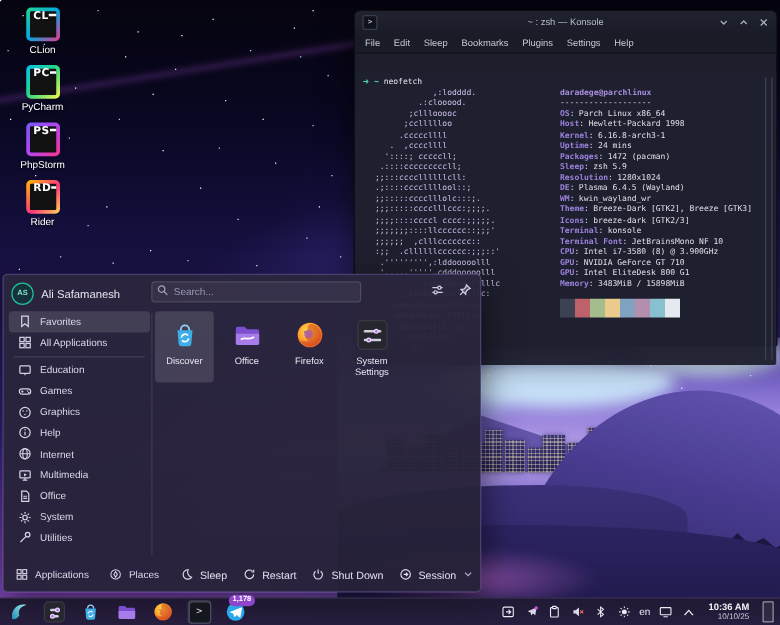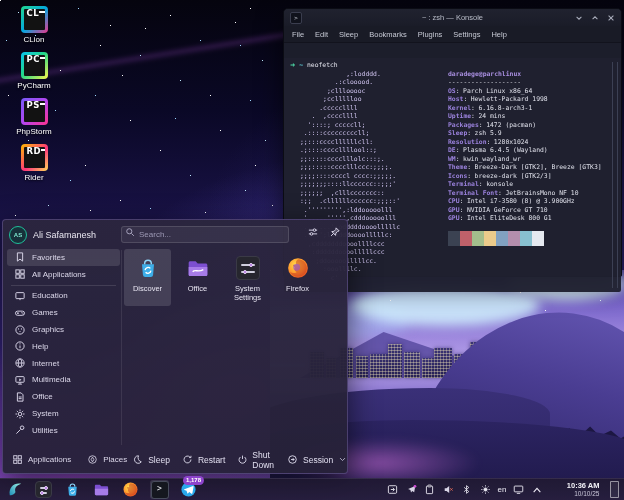--- a/index.html
+++ b/index.html
@@ -78,21 +78,21 @@
   .ninfo{flex:1;min-width:0;}
   .nhost{color:#a98fe0;font-weight:bold;}
   .nsep{color:#d8d9e2;}
   .irow{white-space:pre;}
   .ilab{color:#9b82dd;font-weight:bold;}
   .ilab::after{content:":";color:#d8d9e2;font-weight:normal;}
   .ival{color:#dfe0ea;margin-left:3.5px;}
   .pal{display:flex;margin-top:8px;}
   .pal span{width:12px;height:15px;display:block;}
   
-  .launcher{position:absolute;left:2px;top:219px;width:346px;height:255px;z-index:3;background:linear-gradient(180deg,rgba(43,38,62,.96),rgba(38,33,56,.96));border:1px solid rgba(130,110,190,.4);border-radius:4px;box-shadow:0 10px 30px rgba(0,0,0,.6);box-sizing:border-box;}
+  .launcher{position:absolute;left:2px;top:219px;width:383px;height:255px;z-index:3;background:linear-gradient(180deg,rgba(43,38,62,.96),rgba(38,33,56,.96));border:1px solid rgba(130,110,190,.4);border-radius:4px;box-shadow:0 10px 30px rgba(0,0,0,.6);box-sizing:border-box;}
   .launcher::after{content:"";position:absolute;left:0;bottom:0;width:140px;height:40px;background:radial-gradient(closest-side at 20% 100%,rgba(232,92,220,.28),transparent);pointer-events:none;}
   .lhead{position:absolute;left:6px;right:6px;top:3px;height:24px;display:flex;align-items:center;}
   .avatar{width:16px;height:16px;border-radius:50%;border:1.5px solid #1fbf9a;background:#17313a;color:#7fe8d0;font-size:6px;font-weight:bold;display:flex;align-items:center;justify-content:center;}
   .uname{color:#e8e6f0;font-size:9px;margin-left:6px;}
   .searchwrap{position:absolute;left:118px;width:168px;height:17px;top:3px;}
   .searchwrap svg{position:absolute;left:4px;top:3.5px;}
   .search{width:100%;height:100%;box-sizing:border-box;background:rgba(255,255,255,.06);border:1px solid rgba(255,255,255,.13);border-radius:3px;color:#cfcde0;font-size:8px;padding:0 4px 0 17px;outline:none;font-family:"Liberation Sans",sans-serif;}
   .search::placeholder{color:#9c98b4;}
   .hic{width:16px;height:16px;display:flex;align-items:center;justify-content:center;color:#d7d3e6;}
   .hic.sort{position:absolute;right:26px;top:4px;}
@@ -123,21 +123,21 @@
   
   .taskbar{position:absolute;left:0;right:0;bottom:0;height:22px;background:linear-gradient(180deg,rgba(26,21,42,.93),rgba(32,26,52,.93));border-top:1px solid rgba(255,255,255,.07);z-index:4;display:flex;align-items:center;padding:0 5px;box-sizing:border-box;}
   .tleft{display:flex;align-items:center;gap:10px;}
   .task{width:19px;height:19px;display:flex;align-items:center;justify-content:center;border-radius:3px;position:relative;}
   .task.active{background:rgba(255,255,255,.12);}
   .kico{width:16px;height:16px;background:#15171f;border:1px solid #474b5c;border-radius:3px;color:#e8e9f0;font-size:8px;line-height:14px;text-align:center;font-family:"DejaVu Sans Mono",monospace;}
   .badge{position:absolute;top:-4px;right:-6px;background:#8e44cc;color:#fff;font-size:6px;line-height:7px;padding:1px 3px;border-radius:5px;font-weight:bold;}
   .tright{margin-left:auto;display:flex;align-items:center;gap:5.5px;}
   .tri{width:13px;height:13px;display:flex;align-items:center;justify-content:center;color:#eceaf4;}
   .kbd{color:#eceaf4;font-size:8px;}
-  .clock{text-align:right;color:#f2f1f7;line-height:8px;margin-left:18px;}
+  .clock{text-align:right;color:#f2f1f7;line-height:8px;margin-left:4px;}
   .clock .t{font-size:7.5px;font-weight:bold;}
   .clock .d{font-size:6.5px;color:#c9c6d8;}
   .peek{width:7px;height:15px;border:1px solid rgba(255,255,255,.5);border-radius:1px;margin-left:5px;background:rgba(255,255,255,.06);}
   svg{display:block;}
 </style>
 </head>
 <body>
 
 <div class="stage">
 
@@ -291,20 +291,21 @@
           <div class="irow"><span class="ilab">Resolution</span><span class="ival">1280x1024</span></div>
           <div class="irow"><span class="ilab">DE</span><span class="ival">Plasma 6.4.5 (Wayland)</span></div>
           <div class="irow"><span class="ilab">WM</span><span class="ival">kwin_wayland_wr</span></div>
           <div class="irow"><span class="ilab">Theme</span><span class="ival">Breeze-Dark [GTK2], Breeze [GTK3]</span></div>
           <div class="irow"><span class="ilab">Icons</span><span class="ival">breeze-dark [GTK2/3]</span></div>
           <div class="irow"><span class="ilab">Terminal</span><span class="ival">konsole</span></div>
           <div class="irow"><span class="ilab">Terminal Font</span><span class="ival">JetBrainsMono NF 10</span></div>
           <div class="irow"><span class="ilab">CPU</span><span class="ival">Intel i7-3580 (8) @ 3.900GHz</span></div>
           <div class="irow"><span class="ilab">GPU</span><span class="ival">NVIDIA GeForce GT 710</span></div>
           <div class="irow"><span class="ilab">GPU</span><span class="ival">Intel EliteDesk 800 G1</span></div>
+          <div class="irow"><span class="ilab">Memory</span><span class="ival">3483MiB / 15898MiB</span></div>
           <div class="pal">
             <span style="background: rgb(59, 66, 82);"></span>
             <span style="background: rgb(191, 97, 106);"></span>
             <span style="background: rgb(163, 190, 140);"></span>
             <span style="background: rgb(235, 203, 139);"></span>
             <span style="background: rgb(129, 161, 193);"></span>
             <span style="background: rgb(180, 142, 173);"></span>
             <span style="background: rgb(136, 192, 208);"></span>
             <span style="background: rgb(229, 233, 240);"></span>
           </div>
@@ -464,42 +465,42 @@
         </div>
         <div class="tile">
           <svg class="appic" viewBox="0 0 18 18">
               <path d="M2 5.2c0-.7.5-1.2 1.2-1.2h4l1.6 1.6h6c.7 0 1.2.5 1.2 1.2v7c0 .7-.5 1.2-1.2 1.2H3.2c-.7 0-1.2-.5-1.2-1.2z" fill="#7c4fd0"></path>
               <path d="M2 8.2h14v5.6c0 .7-.5 1.2-1.2 1.2H3.2c-.7 0-1.2-.5-1.2-1.2z" fill="#a77ce8"></path>
               <path d="M5 11.8c2-2.2 4 .9 8-1.6" stroke="#fff" fill="none" stroke-width="1"></path>
             </svg>
           <span class="tlabel">Office</span>
         </div>
         <div class="tile">
-          <div class="sysic">
-            <span class="sl" style="top:7px"></span>
-              <span class="kn" style="top:5.5px;left:12px"></span>
-            <span class="sl" style="top:14px"></span>
-              <span class="kn" style="top:12.5px;left:6px"></span>
-          </div>
-          <span class="tlabel">System Settings</span>
-        </div>
-        <div class="tile">
           <svg class="appic" viewBox="0 0 18 18">
               <defs>
                 <radialGradient id="fx1" cx="40%" cy="35%" r="75%">
                   <stop offset="0%" stop-color="#ffe14d"></stop>
                   <stop offset="55%" stop-color="#ff9a2e"></stop>
                   <stop offset="100%" stop-color="#e3431f"></stop>
                 </radialGradient>
               </defs>
               <circle cx="9" cy="9" r="7.4" fill="url(#fx1)"></circle>
               <path d="M9 2.4c3.7 0 6.6 3 6.6 6.6S12.7 15.6 9 15.6A6.6 6.6 0 0 1 3 11.8c1.4 1.2 3.5 1.4 5 .3-1.7-.7-2.2-2.5-1.3-3.8-1-.2-1.5-1-1.4-2 .8.6 1.7.5 2.4-.2-.6-1-.3-2.4 1.3-3.7z" fill="#c2371d" opacity=".5"></path>
               <circle cx="8" cy="8.4" r="2.6" fill="#8a4de8" opacity=".55"></circle>
             </svg>
           <span class="tlabel">Firefox</span>
+        </div>
+        <div class="tile">
+          <div class="sysic">
+            <span class="sl" style="top:7px"></span>
+              <span class="kn" style="top:5.5px;left:12px"></span>
+            <span class="sl" style="top:14px"></span>
+              <span class="kn" style="top:12.5px;left:6px"></span>
+          </div>
+          <span class="tlabel">System Settings</span>
         </div>
       </div>
     </div>
 
     <div class="lbottom">
       <div class="btab">
         <span class="sic">
             <svg width="11" height="11" viewBox="0 0 16 16" fill="none" stroke="currentColor" stroke-width="1.3">
               <rect x="2.5" y="2.5" width="4.6" height="4.6"></rect>
               <rect x="9" y="2.5" width="4.6" height="4.6"></rect>

